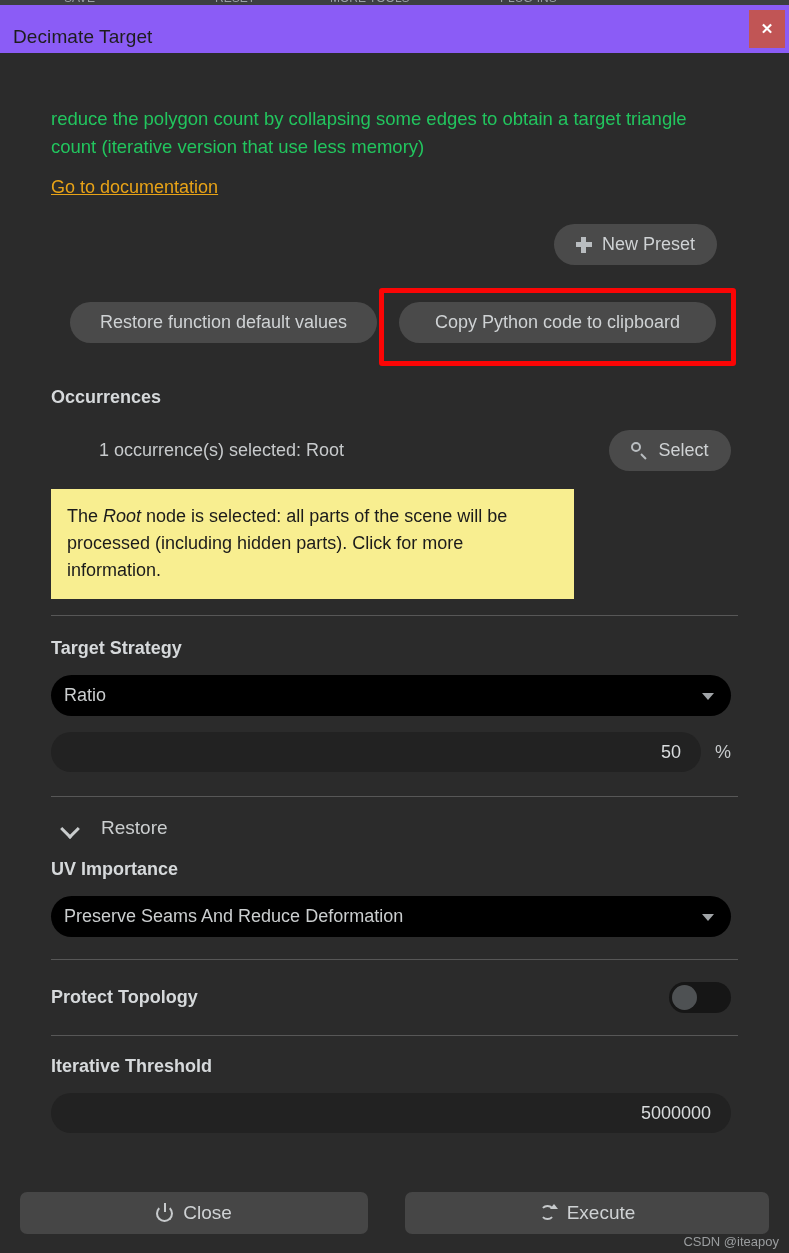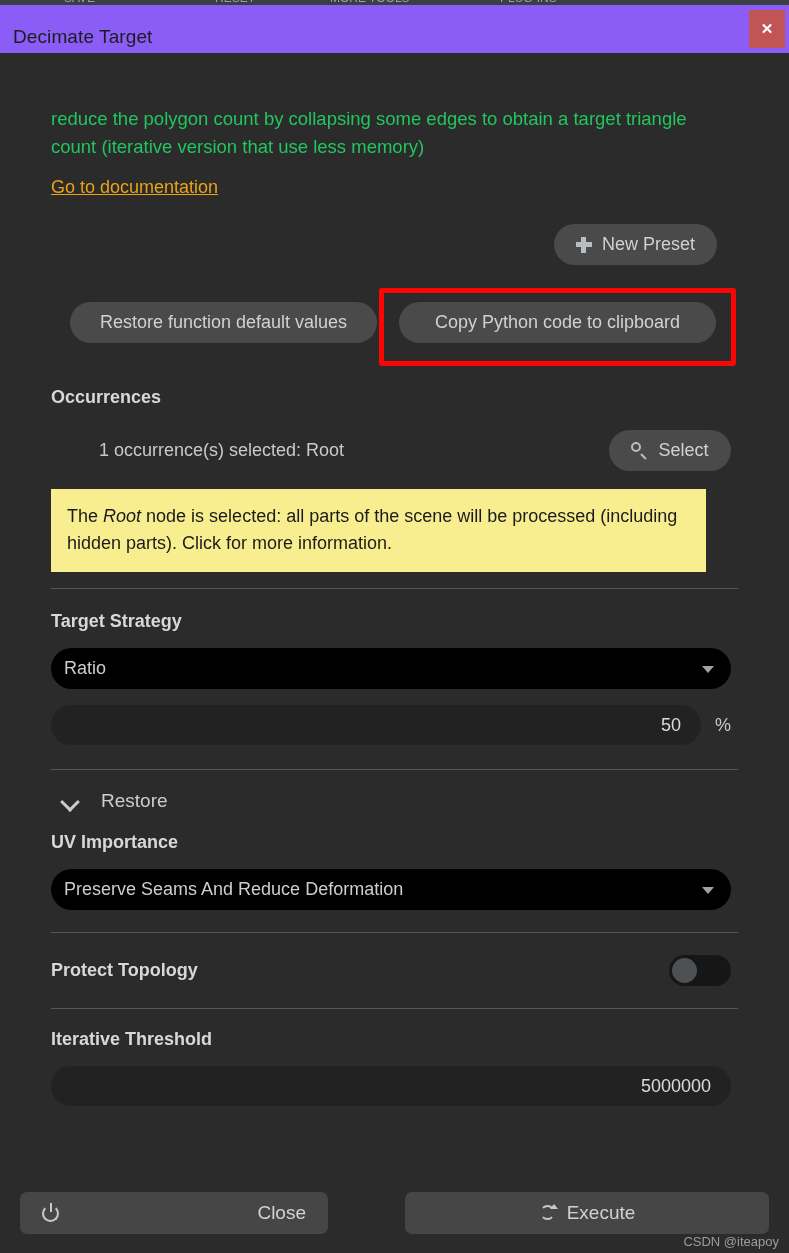--- a/index.html
+++ b/index.html
@@ -223,21 +223,21 @@
   }
 
   
   .note {
     margin-top: 18px;
     background: #f8eE90;
     color: #1b1b1b;
     font-size: 18px;
     line-height: 27px;
     padding: 14px 16px 15px 16px;
-    width: 655px;
+    width: 523px;
     box-sizing: border-box;
     cursor: pointer;
     font-family: "Liberation Sans", sans-serif;
   }
   .note i { font-style: italic; }
 
   .separator {
     height: 1px;
     background: #575757;
     margin-top: 16px;
@@ -363,21 +363,21 @@
     justify-content: space-between;
     padding: 0 20px;
     box-sizing: border-box;
   }
   .footer .pill {
     height: 42px;
     border-radius: 7px;
     background: #464646;
     font-size: 19px;
   }
-  .btn-close-footer { width: 308px; justify-content: space-between; }
+  .btn-close-footer { width: 348px; }
   .btn-execute { width: 364px; }
 
   .power-icon {
     display: inline-block;
     position: relative;
     width: 17px; height: 17px;
     border: 2px solid #c7cacc;
     border-radius: 50%;
     border-top-color: transparent;
     box-sizing: border-box;

